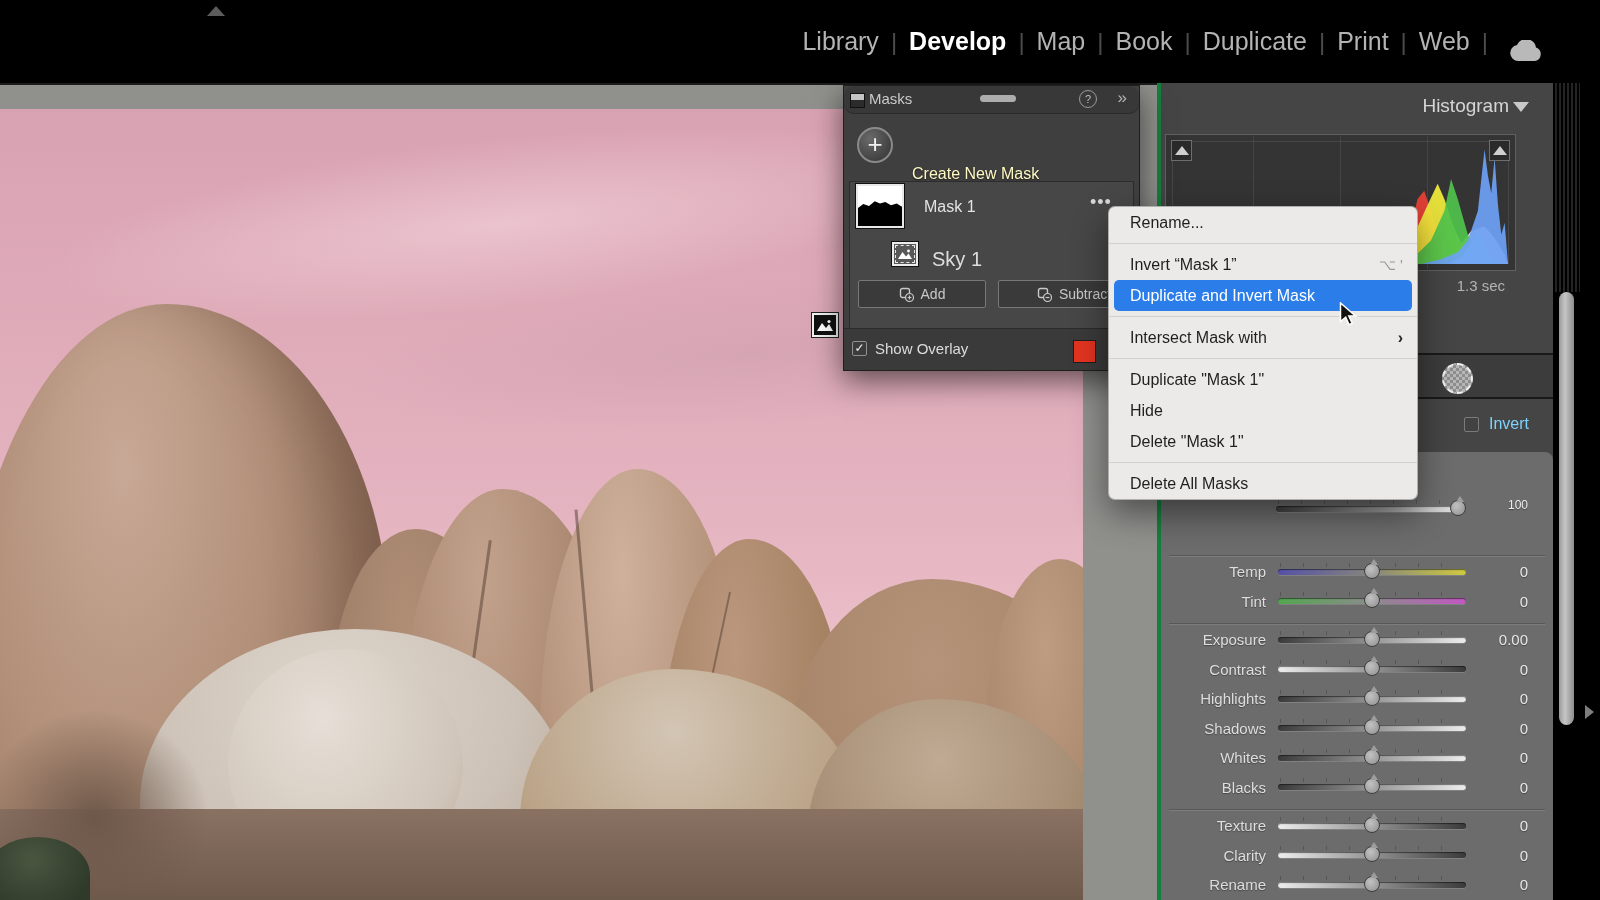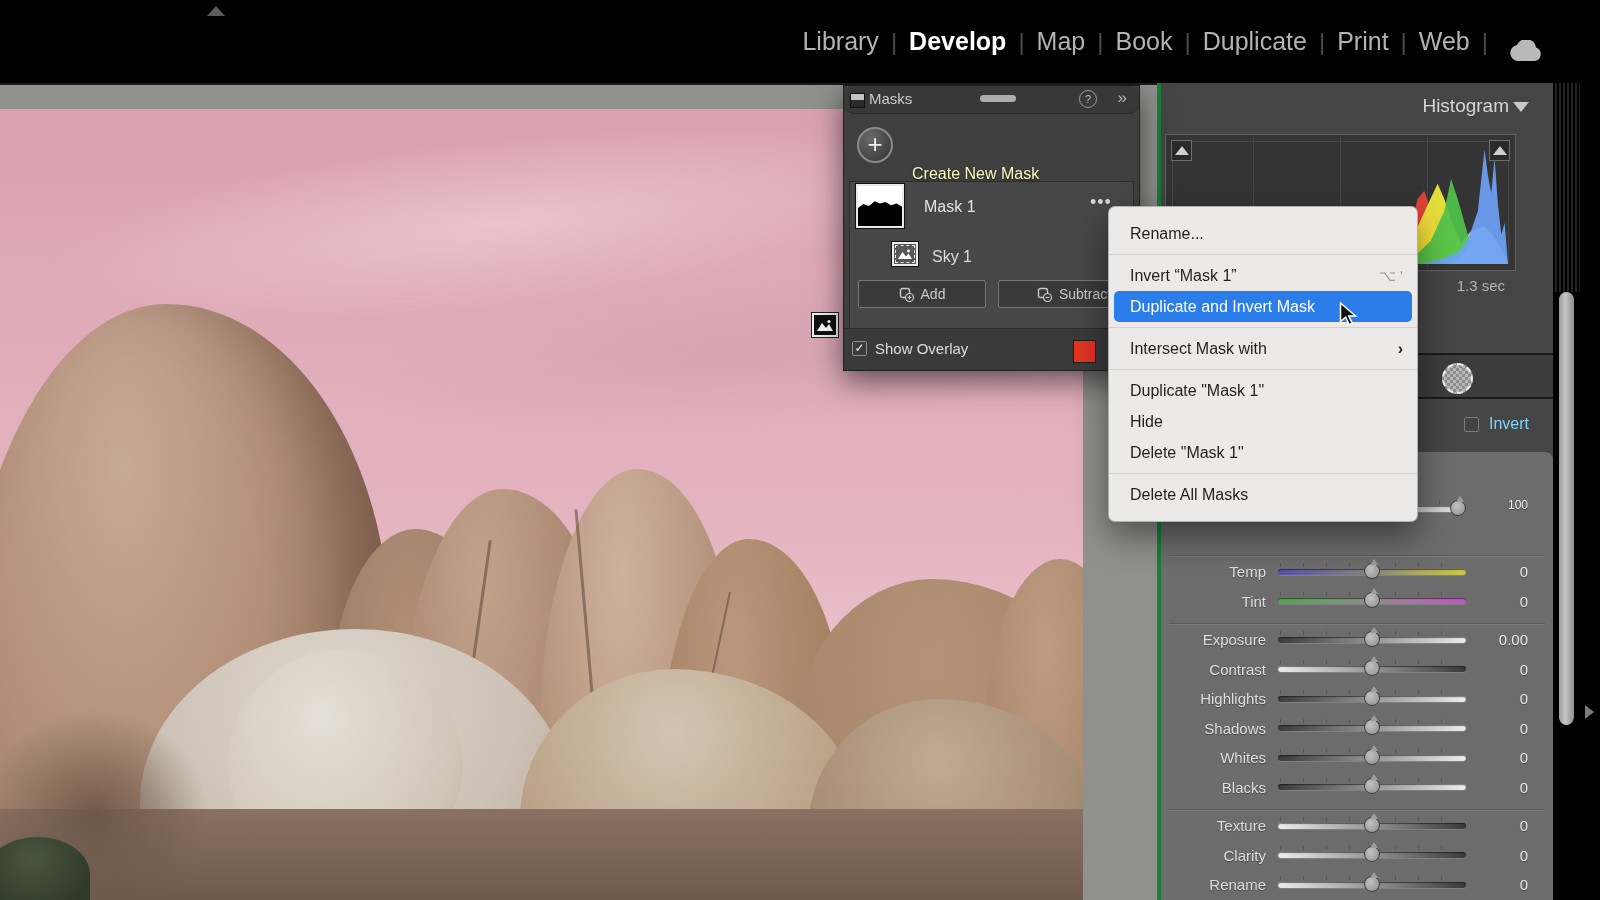--- a/index.html
+++ b/index.html
@@ -113,33 +113,33 @@
   .mask-thumb{position:absolute;left:6px;top:2px;width:48px;height:44px;background:#fff;border:2px solid #e8e8e8;
     box-shadow:0 0 0 1px #111;box-sizing:border-box;overflow:hidden;}
   .mask-thumb .mt-black{position:absolute;left:0;right:0;bottom:0;height:100%;background:#000;
     clip-path:polygon(0 55%,12% 45%,25% 50%,38% 38%,50% 44%,62% 40%,75% 48%,88% 44%,100% 52%,100% 100%,0 100%);}
   .mask-name{position:absolute;left:74px;top:16px;font-size:16px;color:#e3e3e3;}
   .mask-more{position:absolute;left:240px;top:10px;font-size:18px;color:#d9d9d9;letter-spacing:1px;}
   .sub-row{position:relative;height:40px;}
   .sub-thumb{position:absolute;left:42px;top:2px;width:26px;height:24px;background:#585858;border:2px solid #ececec;
     box-shadow:0 0 0 1px #111;box-sizing:border-box;display:flex;align-items:center;justify-content:center;}
   .sub-thumb .dash{position:absolute;inset:1px;border:1px dashed #e8e8e8;}
-  .sub-name{position:absolute;left:82px;top:8px;font-size:16px;color:#dedede;}
+  .sub-name{position:absolute;left:82px;top:8px;font-size:20px;color:#dedede;}
   .btn-row{position:relative;height:34px;}
   .mask-btn{position:absolute;top:0;height:28px;display:flex;align-items:center;justify-content:center;gap:7px;
     background:#3a3a3a;border:1px solid #787878;border-radius:2px;color:#c9c9c9;font-size:14px;box-sizing:border-box;}
   .btn-add{left:8px;width:128px;}
   .btn-sub{left:148px;width:136px;padding-left:16px;}
   .mp-footer{position:absolute;left:0;right:0;bottom:0;height:41px;background:#3a3a3a;border-top:1px solid #2a2a2a;}
   .ov-cb{position:absolute;left:8px;top:12px;}
   .ov-label{position:absolute;left:31px;top:11px;font-size:15px;color:#dcdcdc;}
   .ov-swatch{position:absolute;left:229px;top:11px;width:21px;height:21px;background:#e23420;border:1px solid #1d1d1d;}
   
   .context-menu{position:absolute;left:1108px;top:206px;width:310px;background:#eceae9;border-radius:7px;
-    border:1px solid rgba(0,0,0,.25);box-shadow:0 14px 34px rgba(0,0,0,.45);padding:11px 0;box-sizing:border-box;
+    border:1px solid rgba(0,0,0,.25);box-shadow:0 14px 34px rgba(0,0,0,.45);padding:0 0;box-sizing:border-box;
     font-size:16px;color:#1f1f1f;z-index:30;}
   .menu-item{height:31px;display:flex;align-items:center;padding:0 14px 0 21px;}
   .menu-item.highlighted{margin:0 5px;padding:0 9px 0 16px;border-radius:5px;background:#2b7de9;color:#fff;}
   .menu-label{flex:1;white-space:nowrap;}
   .menu-shortcut{color:#9a9a9a;font-size:15px;}
   .menu-chevron{color:#1f1f1f;font-weight:bold;font-size:16px;}
   .menu-sep{height:1px;background:#d3d1d0;margin:5px 0;}
   
   .cursor{position:absolute;left:1339px;top:302px;z-index:40;}
 </style>

